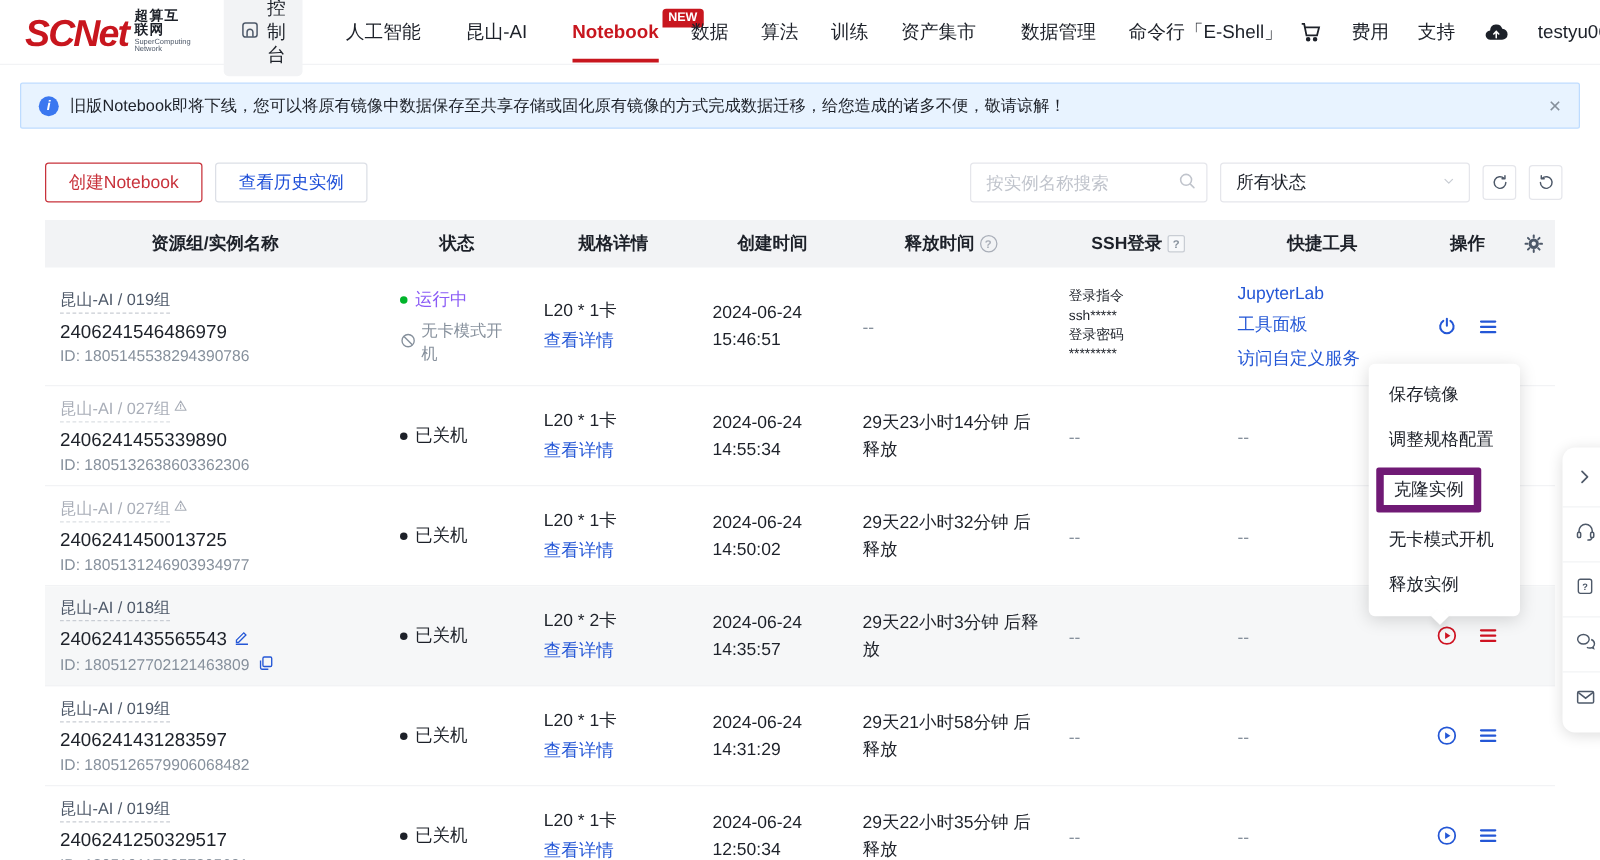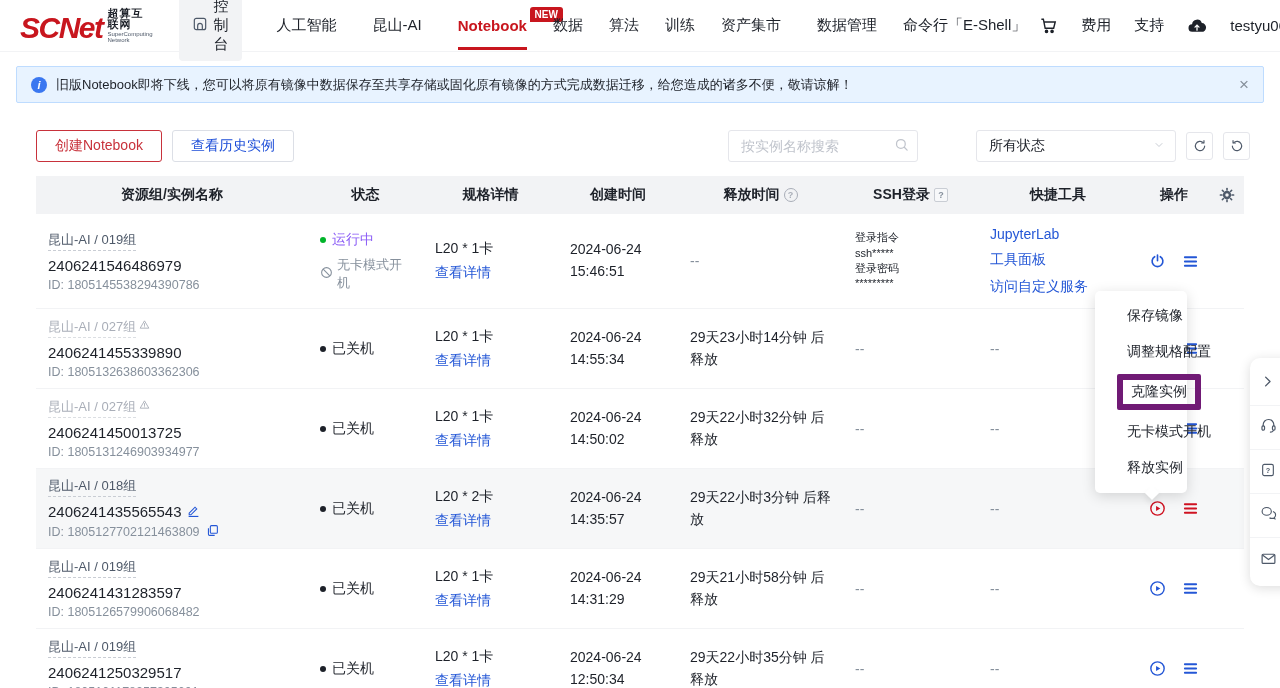--- a/index.html
+++ b/index.html
@@ -48,21 +48,21 @@
     cursor:pointer; display:flex; align-items:center; }
   .btn-primary { border:1px solid #c8323b; color:#c8323b; margin-right:10px; }
   .btn-plain { border:1px solid #dcdfe6; color:#1d4ed8; }
   .actions-right { margin-left:auto; display:flex; align-items:center; gap:10px; }
   .search-wrap { position:relative; }
   .search-input { width:190px; height:32px; border:1px solid #e5e6eb; border-radius:3px;
     padding:0 32px 0 12px; font-size:14px; font-family:inherit; color:#1d2129; outline:none; }
   .search-input::placeholder { color:#c0c4cc; }
   .search-icon { position:absolute; right:9px; top:7px; color:#c0c4cc; }
   .select { width:200px; height:32px; border:1px solid #e5e6eb; border-radius:3px;
-    display:flex; align-items:center; padding:0 10px 0 12px; font-size:14px; cursor:pointer;margin-left:48px; }
+    display:flex; align-items:center; padding:0 10px 0 12px; font-size:14px; cursor:pointer; }
   .select .chevd { margin-left:auto; color:#c9cdd4; }
   .mini-btn { width:27px; height:28px; border:1px solid #e5e6eb; border-radius:3px;
     background:#fff; display:flex; align-items:center; justify-content:center;
     color:#4e5969; cursor:pointer; }
 
   
   .table { margin:0 36px; }
   .thead { display:flex; background:#f2f3f5; height:38px; font-size:14px; font-weight:bold; }
   .thead .cell { flex-direction:row; align-items:center; gap:4px; }
   .cell { padding:0 12px; display:flex; flex-direction:column; justify-content:center; }
@@ -98,22 +98,22 @@
   .blue { color:#2457d6; } .red { color:#cf1322; }
   .gear-ic { color:#4e5969; cursor:pointer; display:flex; }
   .q-circle { width:14px; height:14px; border:1px solid #a9aeb8; border-radius:50%;
     color:#a9aeb8; font-size:9px; font-weight:bold; display:inline-flex; align-items:center;
     justify-content:center; }
   .q-square { width:14px; height:14px; border:1px solid #c9cdd4; background:#f7f8fa;
     border-radius:2px; color:#86909c; font-size:9px; font-weight:bold; display:inline-flex;
     align-items:center; justify-content:center; }
 
   
-  .ctx-menu { position:absolute; left:1095px; top:291px; width:92px; background:#fff;
-    border-radius:5px; box-shadow:0 3px 14px rgba(0,0,0,0.15); padding:7px 16px; z-index:60; }
+  .ctx-menu { position:absolute; left:1095px; top:291px; width:121px; background:#fff;
+    border-radius:5px; box-shadow:0 3px 14px rgba(0,0,0,0.15); padding:7px 0; z-index:60; }
   .cm-item { padding:9px 16px; font-size:14px; color:#1d2129; cursor:pointer; white-space:nowrap; }
   .cm-hl { display:inline-block; border:6px solid #701a75; border-radius:2px;
     padding:3px 8px; margin:-5px -10px; }
   .ctx-notch { position:absolute; left:52px; bottom:-5px; width:10px; height:10px;
     background:#fff; transform:rotate(45deg); box-shadow:3px 3px 6px rgba(0,0,0,0.08); }
 
   
   .side-bar { position:absolute; right:-18px; top:358px; width:48px; background:#fff;
     border-radius:10px; box-shadow:0 2px 12px rgba(0,0,0,0.14); padding:4px 0; z-index:50; }
   .sb-item { height:44px; display:flex; align-items:center; justify-content:flex-start;

